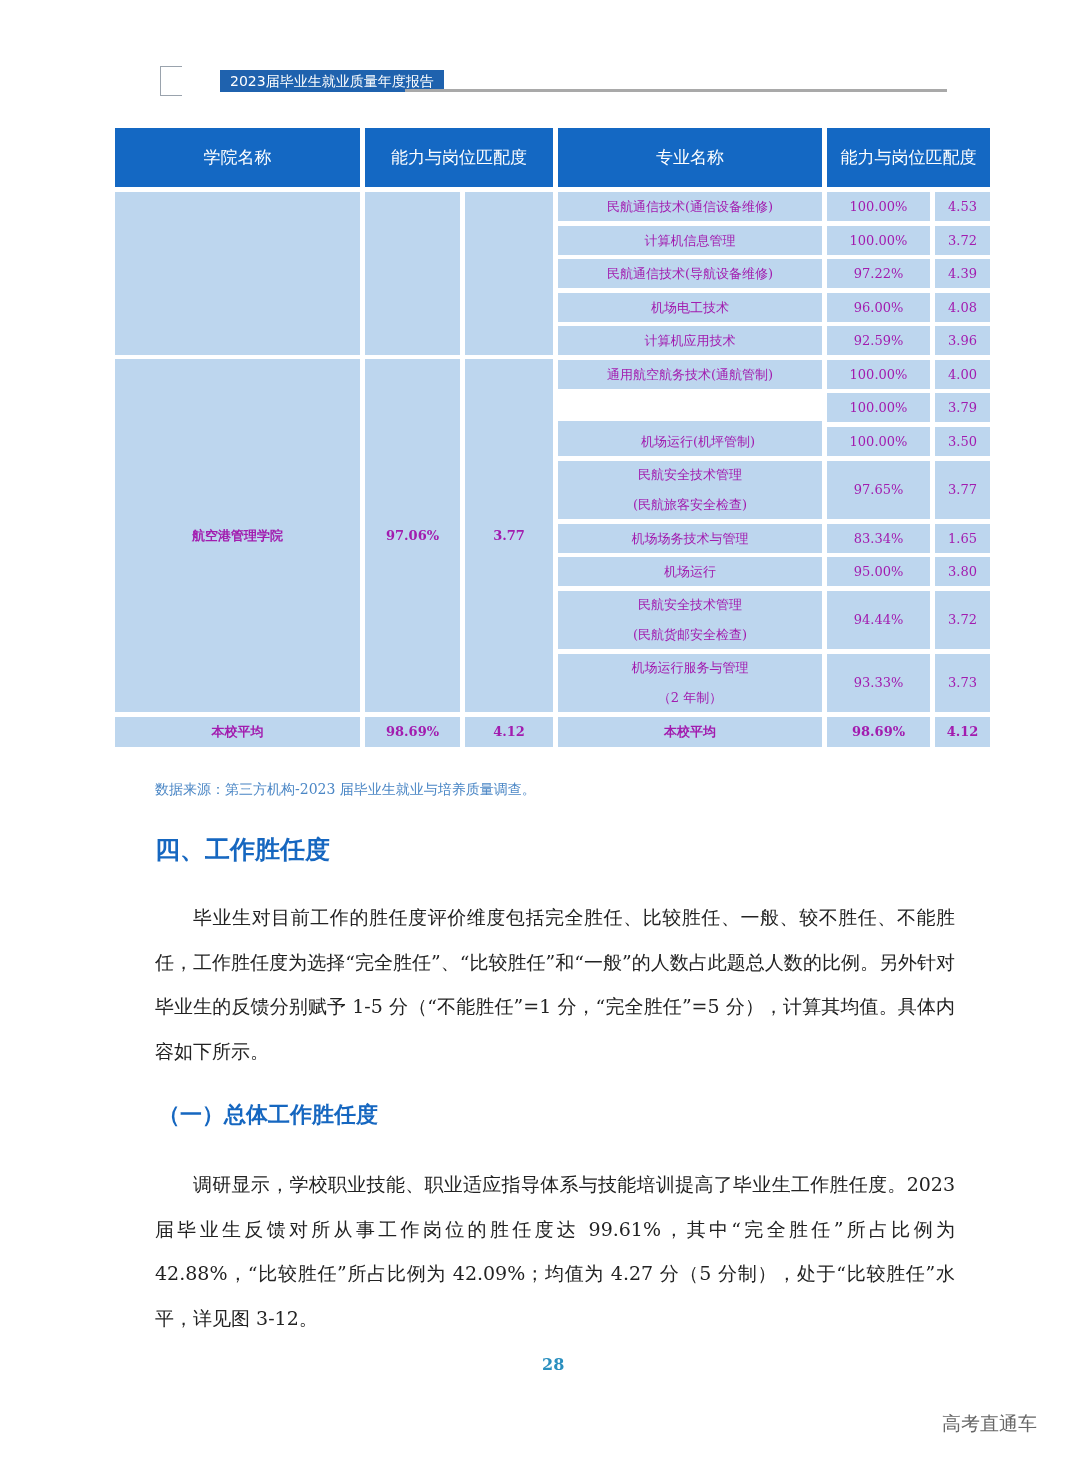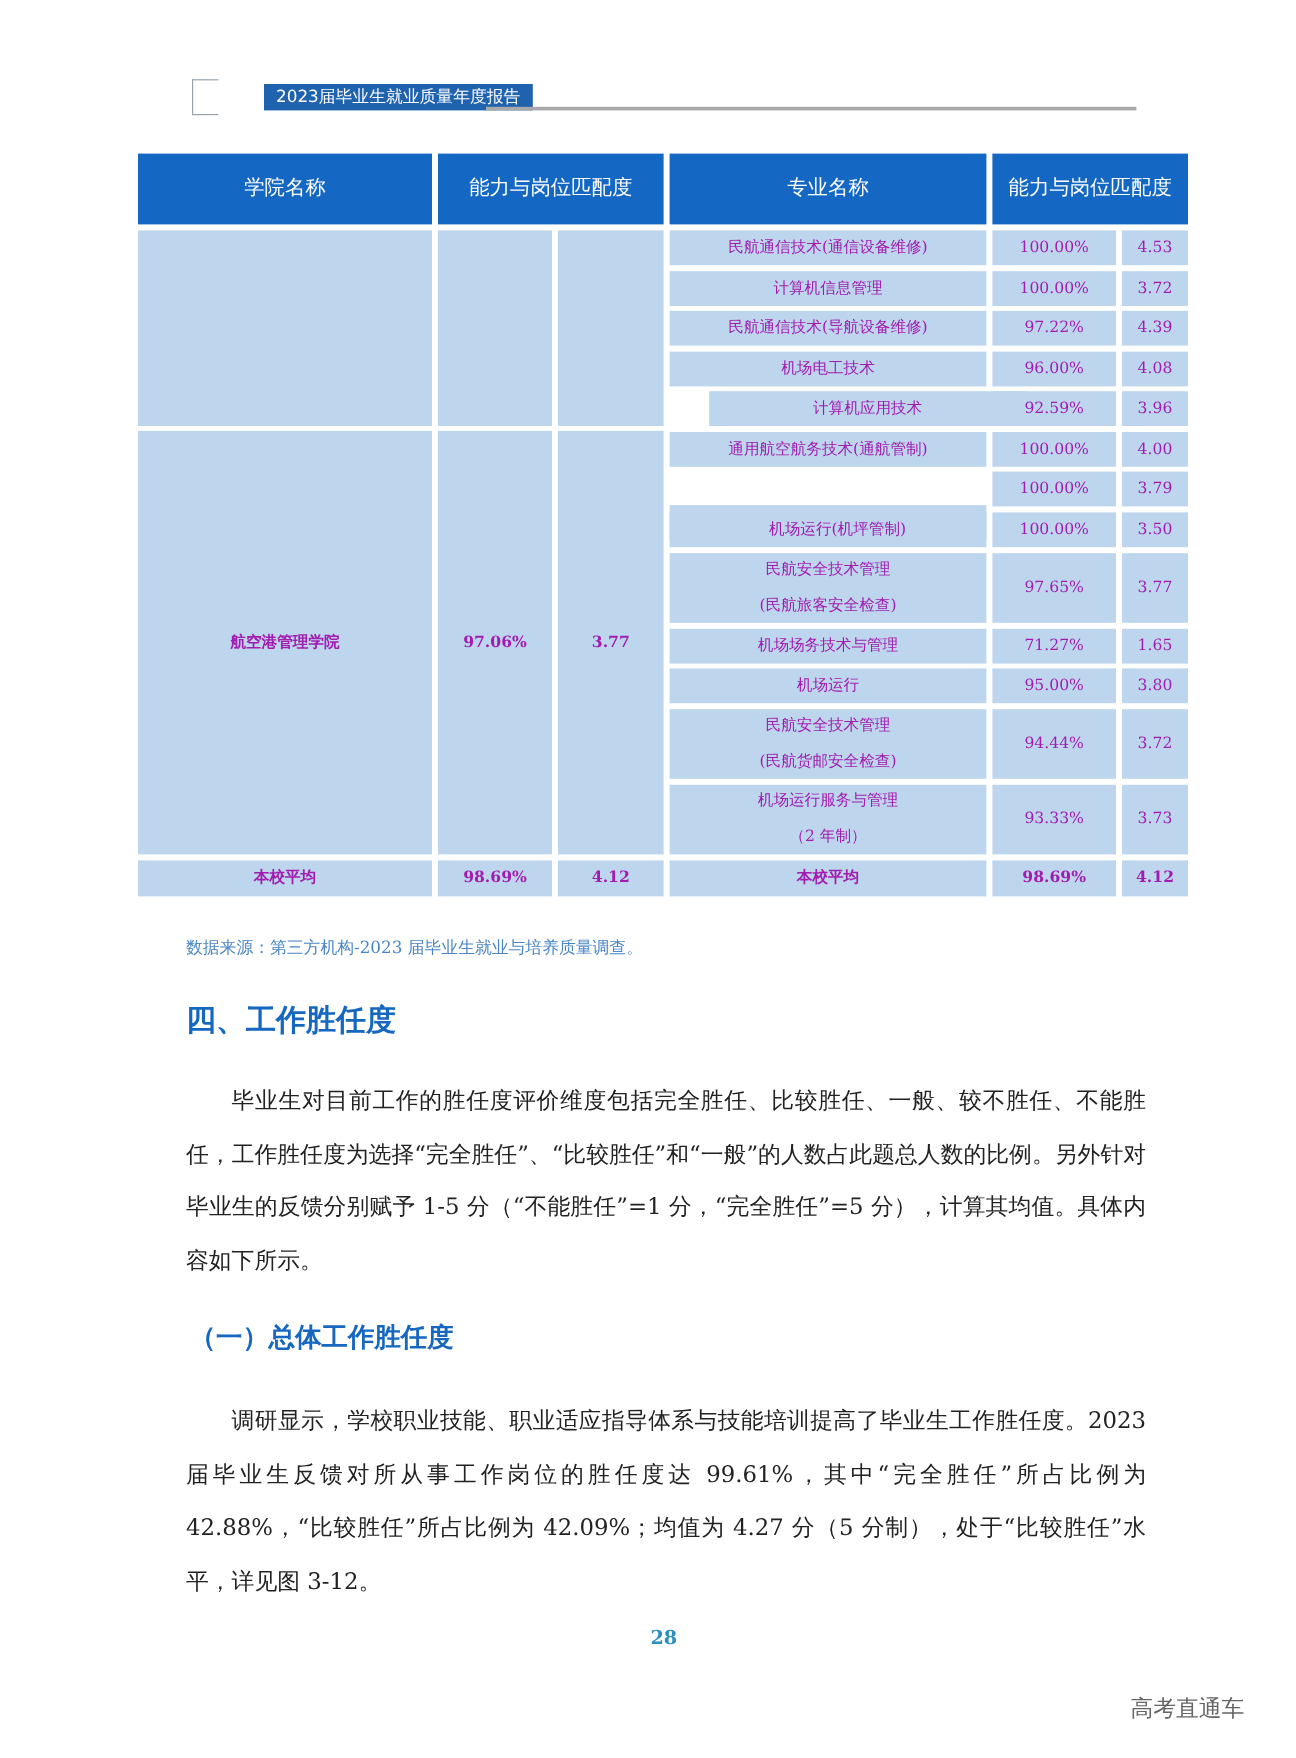--- a/index.html
+++ b/index.html
@@ -64,21 +64,21 @@
     <div class="cell" style="left:558px;top:259px;width:264px;height:29px;">民航通信技术(导航设备维修)</div>
     <div class="cell" style="left:827px;top:259px;width:103px;height:29px;">97.22%</div>
     <div class="cell" style="left:935px;top:259px;width:55px;height:29px;">4.39</div>
   </div>
   <div>
     <div class="cell" style="left:558px;top:293px;width:264px;height:29px;">机场电工技术</div>
     <div class="cell" style="left:827px;top:293px;width:103px;height:29px;">96.00%</div>
     <div class="cell" style="left:935px;top:293px;width:55px;height:29px;text-align:center;">4.08</div>
   </div>
   <div>
-    <div class="cell" style="left:558px;top:326px;width:264px;height:29px;margin-left:33px;">计算机应用技术</div>
+    <div class="cell" style="left:558px;top:326px;width:264px;height:29px;">计算机应用技术</div>
     <div class="cell" style="left:827px;top:326px;width:103px;height:29px;">92.59%</div>
     <div class="cell" style="left:935px;top:326px;width:55px;height:29px;">3.96</div>
   </div>
   <div>
     <div class="cell" style="left:558px;top:360px;width:264px;height:29px;">通用航空航务技术(通航管制)</div>
     <div class="cell" style="left:827px;top:360px;width:103px;height:29px;">100.00%</div>
     <div class="cell" style="left:935px;top:360px;width:55px;height:29px;">4.00</div>
   </div>
   <div>
     <div class="cell" style="left:558px;top:393px;width:264px;height:29px;margin-top:28px;">通用航空航务技术</div>
@@ -91,21 +91,21 @@
     <div class="cell" style="left:935px;top:427px;width:55px;height:29px;">3.50</div>
   </div>
   <div>
     <div class="cell" style="left:558px;top:461px;width:264px;height:58px;white-space:pre-line;">民航安全技术管理
 (民航旅客安全检查)</div>
     <div class="cell" style="left:827px;top:461px;width:103px;height:58px;">97.65%</div>
     <div class="cell" style="left:935px;top:461px;width:55px;height:58px;">3.77</div>
   </div>
   <div>
     <div class="cell" style="left:558px;top:524px;width:264px;height:29px;">机场场务技术与管理</div>
-    <div class="cell" style="left:827px;top:524px;width:103px;height:29px;">71.27%</div>
+    <div class="cell" style="left:827px;top:524px;width:103px;height:29px;">83.34%</div>
     <div class="cell" style="left:935px;top:524px;width:55px;height:29px;">1.65</div>
   </div>
   <div>
     <div class="cell" style="left:558px;top:557px;width:264px;height:29px;">机场运行</div>
     <div class="cell" style="left:827px;top:557px;width:103px;height:29px;">95.00%</div>
     <div class="cell" style="left:935px;top:557px;width:55px;height:29px;">3.80</div>
   </div>
   <div>
     <div class="cell" style="left:558px;top:591px;width:264px;height:58px;white-space:pre-line;">民航安全技术管理
 (民航货邮安全检查)</div>

